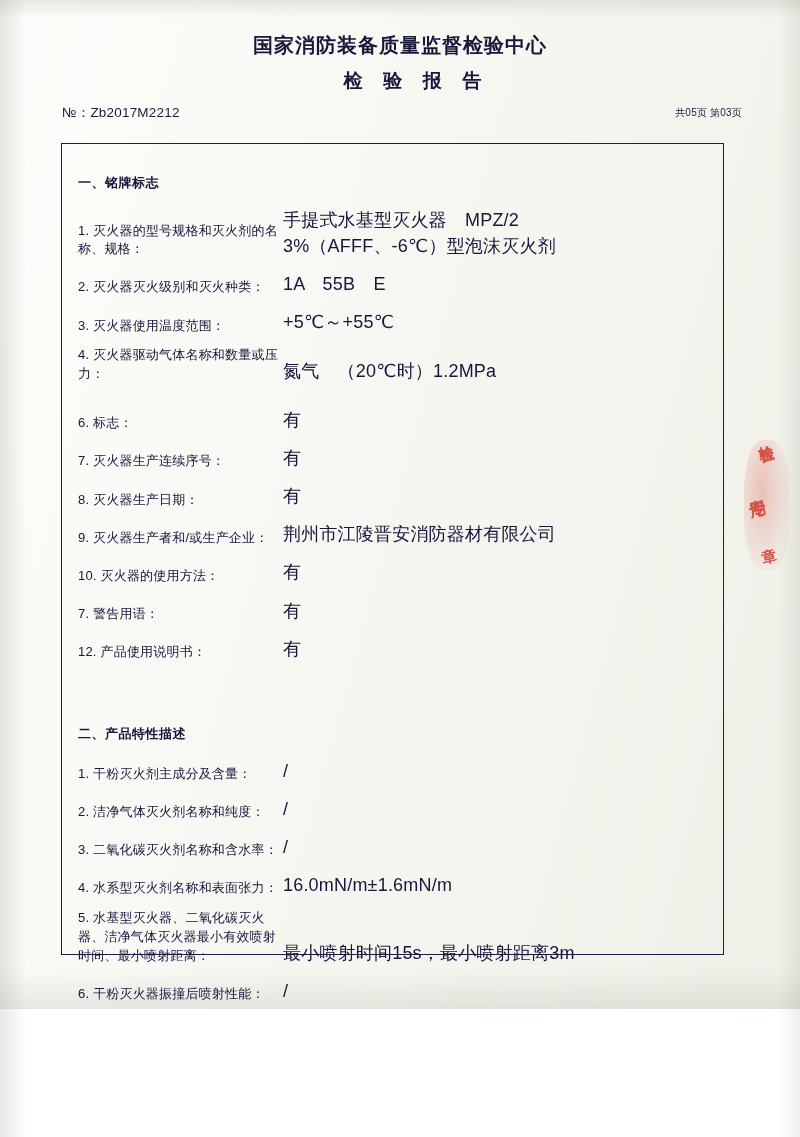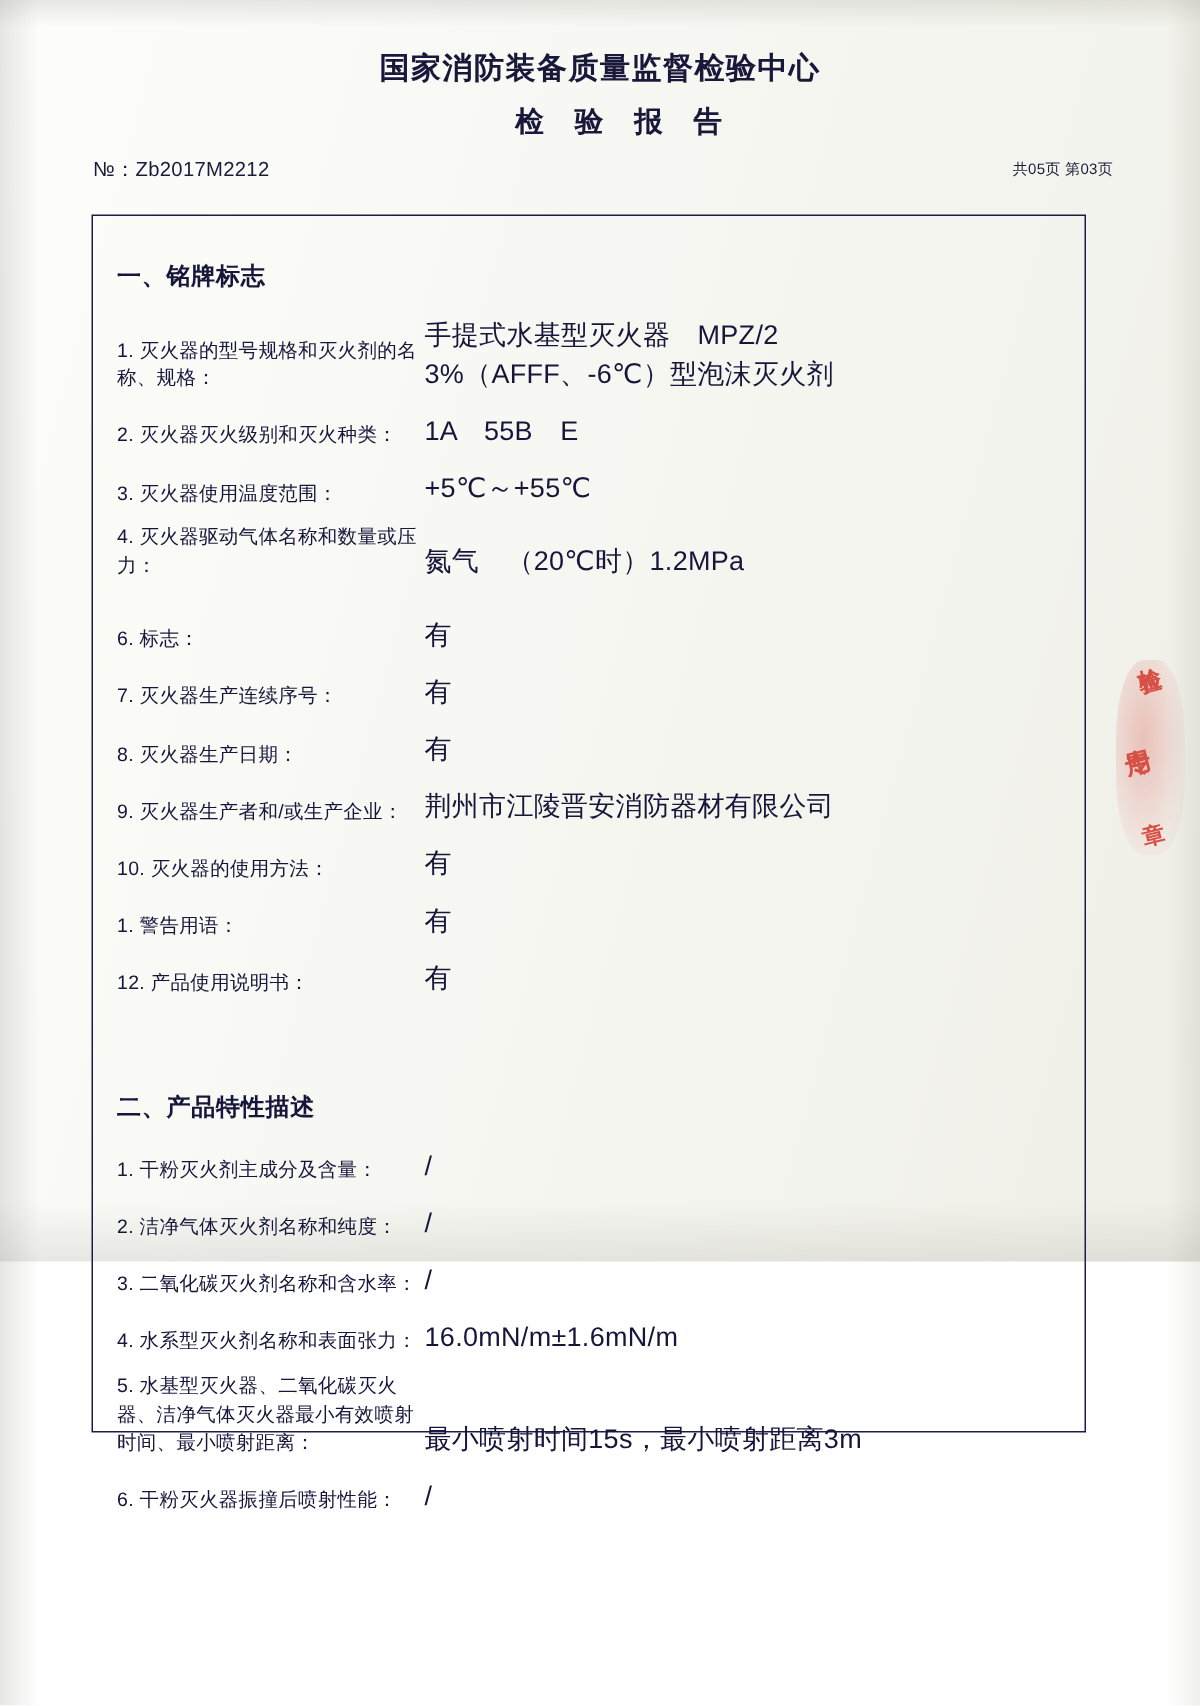--- a/index.html
+++ b/index.html
@@ -12,21 +12,21 @@
     background: #ffffff;
     font-family: "Liberation Sans", "DejaVu Sans", sans-serif;
     position: relative;
     overflow: hidden;
   }
   .page {
     position: absolute;
     left: 0;
     top: 0;
     width: 800px;
-    height: 841px;
+    height: 1009px;
     background: linear-gradient(105deg, #fdfdfb 0%, #f8f8f4 35%, #f4f4ee 70%, #efefe8 100%);
   }
   
   .edge-shade-left {
     position: absolute;
     left: 0; top: 0;
     width: 26px; height: 1137px;
     background: linear-gradient(to right, rgba(120,120,110,0.18), rgba(255,255,255,0));
     pointer-events: none;
   }
@@ -105,21 +105,21 @@
   }
 
   .content {
     position: absolute;
     left: 78px;
     top: 160px;
     width: 640px;
   }
 
   .section-head {
-    font-size: 16px;
+    font-size: 13px;
     font-weight: bold;
     color: #15163a;
     margin: 18px 0 14px 0;
     letter-spacing: 0.5px;
   }
   .section-head.first { margin-top: 14px; }
 
   .row {
     display: flex;
     align-items: flex-end;
@@ -226,21 +226,21 @@
     </div>
     <div class="row">
       <div class="label">9. 灭火器生产者和/或生产企业：</div>
       <div class="value">荆州市江陵晋安消防器材有限公司</div>
     </div>
     <div class="row">
       <div class="label">10. 灭火器的使用方法：</div>
       <div class="value">有</div>
     </div>
     <div class="row">
-      <div class="label">1. 警告用语：</div>
+      <div class="label">7. 警告用语：</div>
       <div class="value">有</div>
     </div>
     <div class="row">
       <div class="label">12. 产品使用说明书：</div>
       <div class="value">有</div>
     </div>
 
     <div class="gap-big"></div>
 
     <div class="section-head">二、产品特性描述</div>

